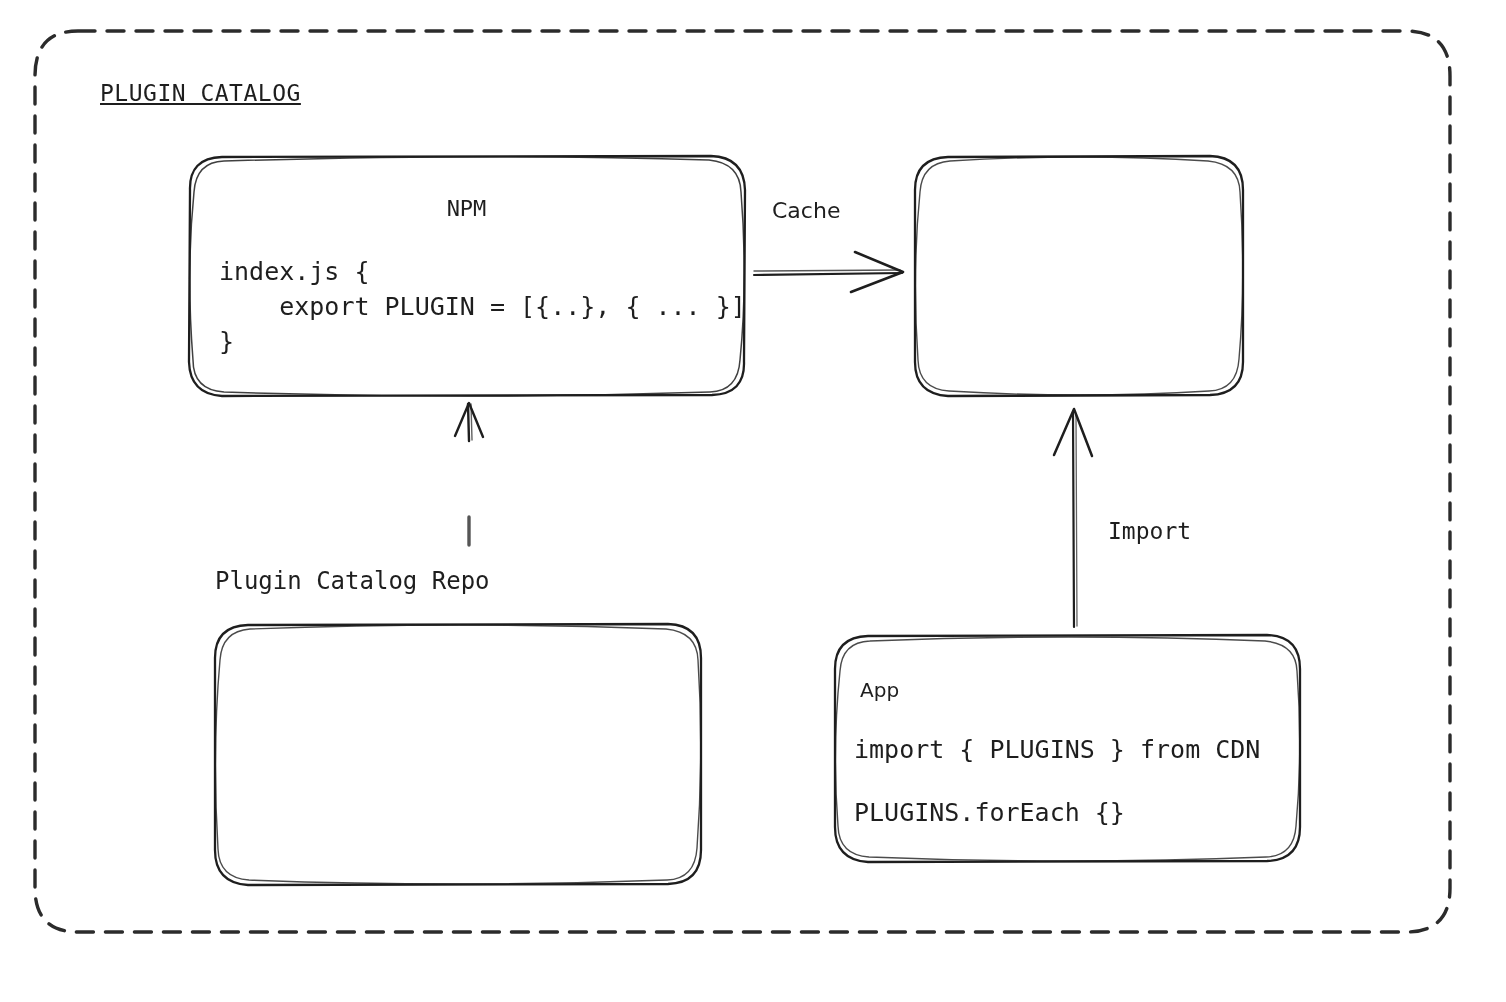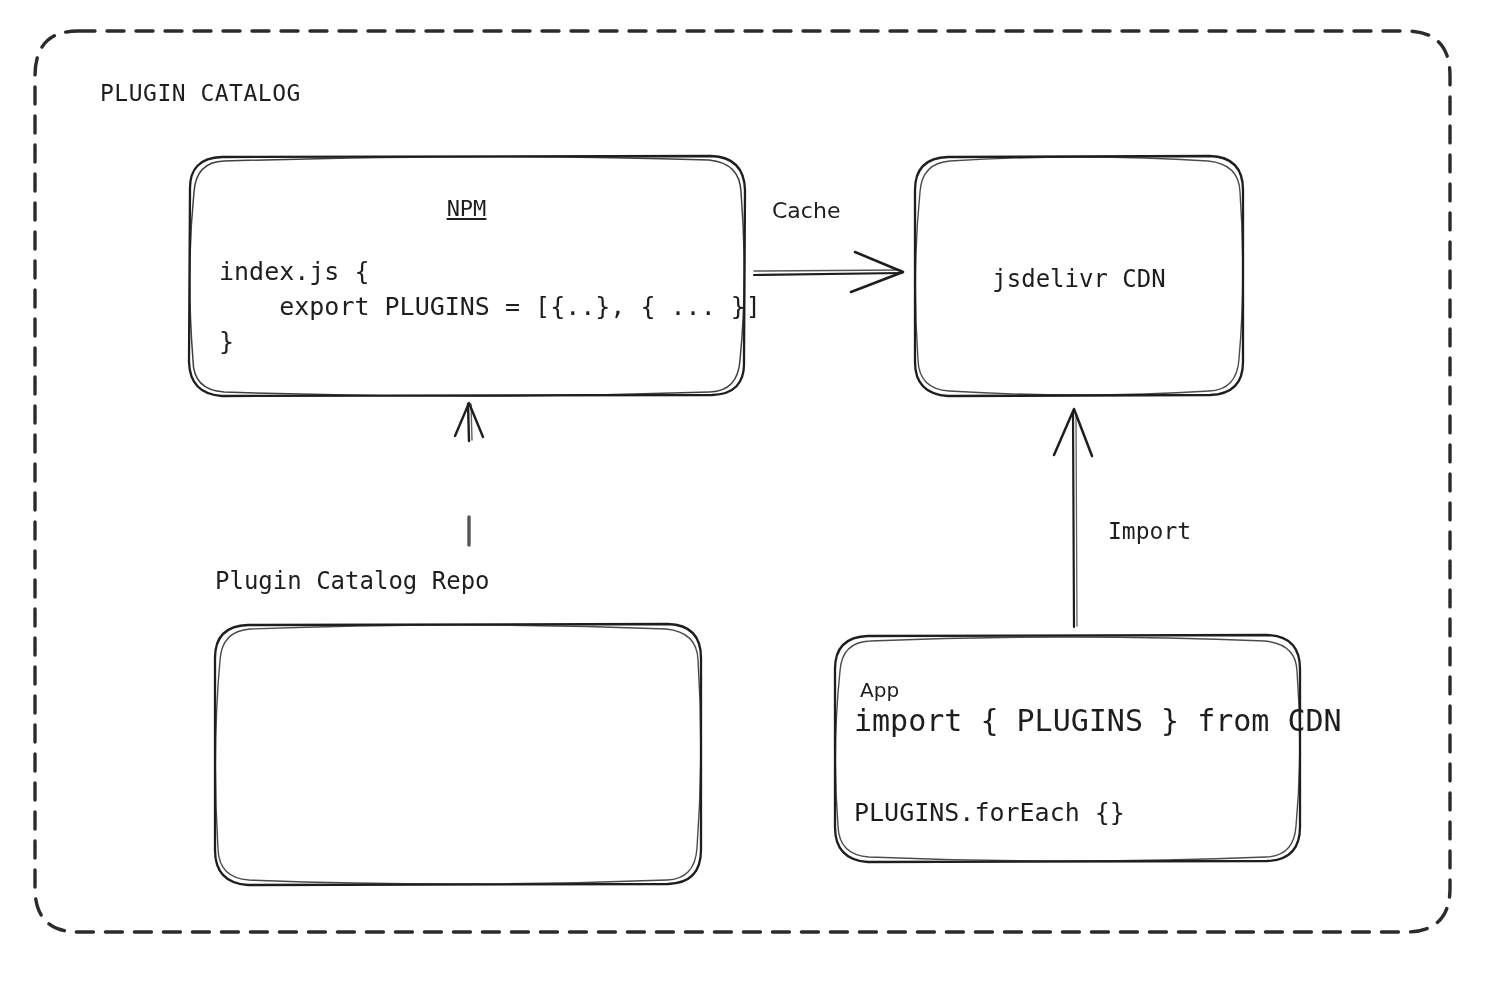--- a/index.html
+++ b/index.html
@@ -32,28 +32,28 @@
     line-height: 1.0;
   }
   .sans {
     font-family: "DejaVu Sans", sans-serif;
   }
   .group-title {
     left: 100px;
     top: 82px;
     font-size: 23px;
     letter-spacing: 0.5px;
+    text-decoration: underline;
   }
   .npm-title {
     left: 188px;
     top: 198px;
     width: 557px;
     text-align: center;
     font-size: 22px;
-    text-decoration: underline;
   }
   .npm-code {
     left: 219px;
     top: 254px;
     font-size: 25px;
     line-height: 35px;
   }
   .cdn-title {
     left: 915px;
     top: 267px;
@@ -92,22 +92,22 @@
     top: 520px;
     font-size: 23px;
   }
   .app-title {
     left: 860px;
     top: 680px;
     font-size: 20px;
   }
   .app-code {
     left: 854px;
-    top: 706px;
-    font-size: 30px;
+    top: 737px;
+    font-size: 25px;
   }
   .app-code2 {
     left: 854px;
     top: 800px;
     font-size: 25px;
   }
 </style>
 </head>
 <body>
 
@@ -154,24 +154,23 @@
       <path d="M 1074 627 L 1073 412" fill="none" stroke="#1e1e1e" stroke-width="2.2" stroke-linecap="round"></path>
       <path d="M 1077 626 L 1076 414" fill="none" stroke="#1e1e1e" stroke-width="1.3" stroke-linecap="round" opacity="0.7"></path>
       <path d="M 1054 455 L 1074 409 L 1092 456" fill="none" stroke="#1e1e1e" stroke-width="2.5" stroke-linecap="round" stroke-linejoin="round"></path>
     </g>
   </svg>
 
   <div class="txt group-title">PLUGIN CATALOG</div>
 
   <div class="txt npm-title">NPM</div>
   <div class="txt npm-code">index.js {
-    export PLUGINS = [{..}, { ... }]
+    export PLUGIN = [{..}, { ... }]
 }</div>
 
-  <div class="txt cdn-title">jsdelivr CDN</div>
 
   <div class="txt cache-label sans">Cache</div>
 
 
   <div class="txt repo-title">Plugin Catalog Repo</div>
 
   <div class="txt import-label">Import</div>
 
   <div class="txt app-title sans">App</div>
   <div class="txt app-code">import { PLUGINS } from CDN</div>

